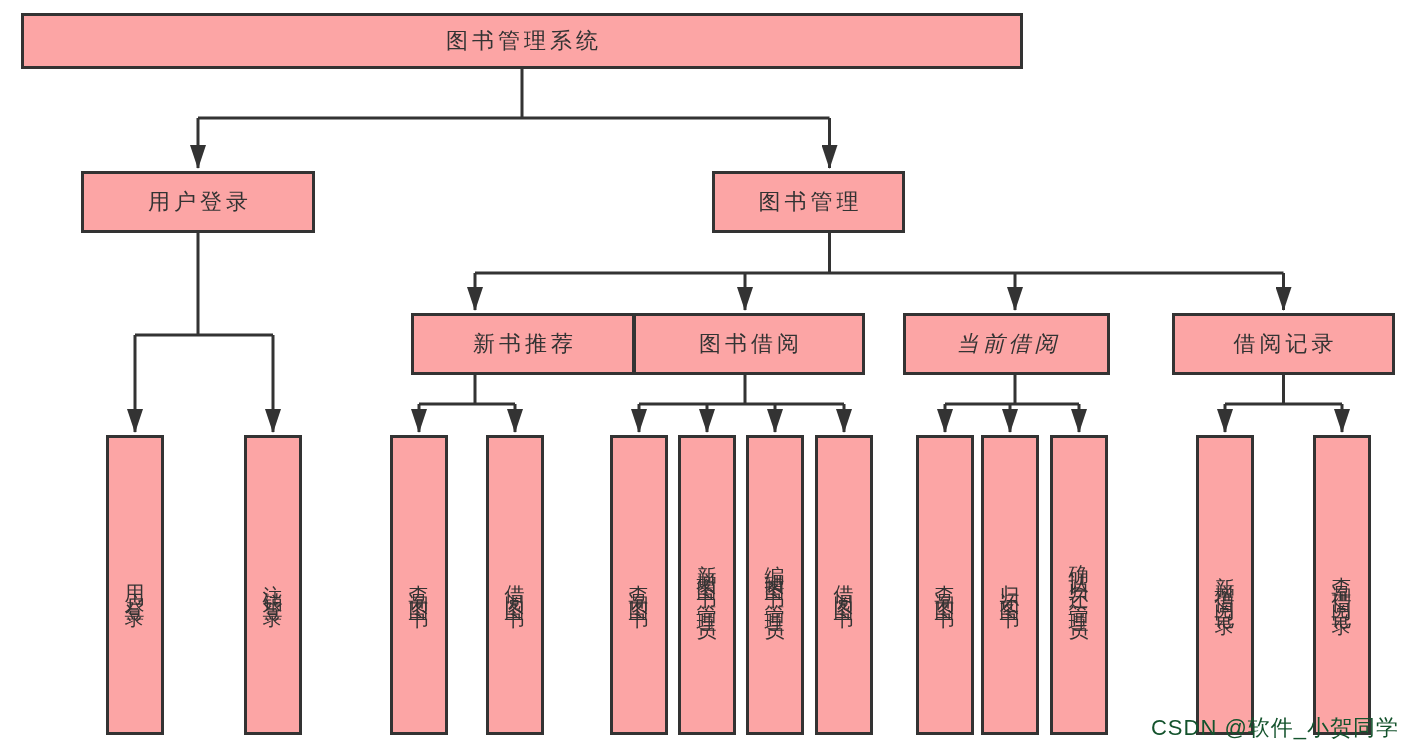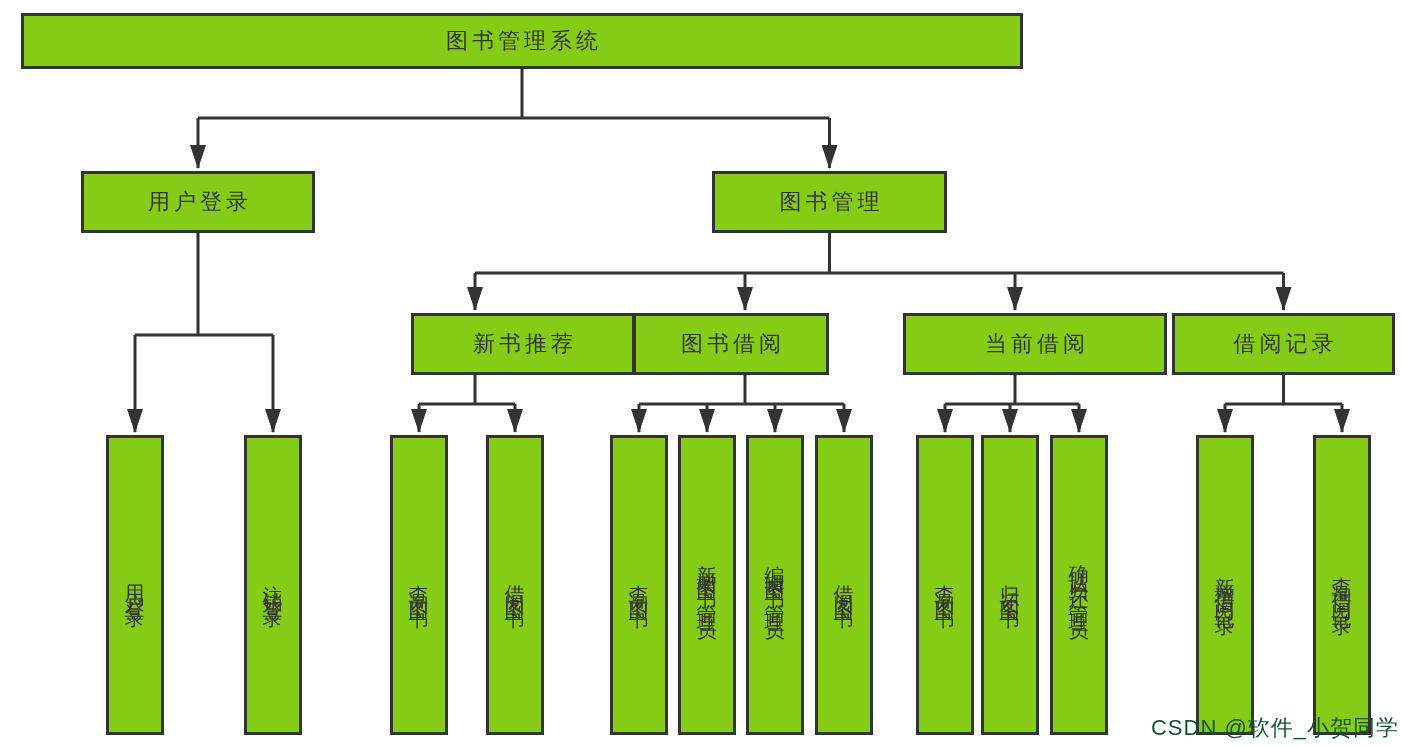--- a/index.html
+++ b/index.html
@@ -13,21 +13,21 @@
   }
   #connectors {
     position: absolute;
     left: 0; top: 0;
     width: 1405px; height: 747px;
     z-index: 1;
     pointer-events: none;
   }
   .box {
     position: absolute;
-    background: #84cc16;
+    background: #fca5a5;
     border: 3px solid #333333;
     box-sizing: border-box;
     display: flex;
     align-items: center;
     justify-content: center;
     z-index: 2;
   }
   .hlabel {
     font-size: 22px;
     letter-spacing: 4px;
@@ -110,31 +110,31 @@
     </g>
   </svg>
 
   <div class="box" style="left:21px; top:13px; width:1002px; height:56px;">
     <span class="hlabel">图书管理系统</span>
   </div>
 
   <div class="box" style="left:81px; top:171px; width:234px; height:62px;">
     <span class="hlabel">用户登录</span>
   </div>
-  <div class="box" style="left:712px; top:171px; width:235px; height:62px;">
+  <div class="box" style="left:712px; top:171px; width:193px; height:62px;">
     <span class="hlabel">图书管理</span>
   </div>
 
   <div class="box" style="left:363px; top:313px; width:224px; height:62px;margin-left:48px;">
     <span class="hlabel">新书推荐</span>
   </div>
-  <div class="box" style="left:633px; top:313px; width:196px; height:62px;text-align:right;">
+  <div class="box" style="left:633px; top:313px; width:232px; height:62px;text-align:right;">
     <span class="hlabel">图书借阅</span>
   </div>
-  <div class="box" style="left:903px; top:313px; width:264px; height:62px;">
+  <div class="box" style="left:903px; top:313px; width:207px; height:62px;font-style:italic;">
     <span class="hlabel">当前借阅</span>
   </div>
   <div class="box" style="left:1172px; top:313px; width:223px; height:62px;">
     <span class="hlabel">借阅记录</span>
   </div>
 
   <div class="box vbox" style="left:106px;">
     <span class="vlabel">用户登录</span>
   </div>
   <div class="box vbox" style="left:244px;">

